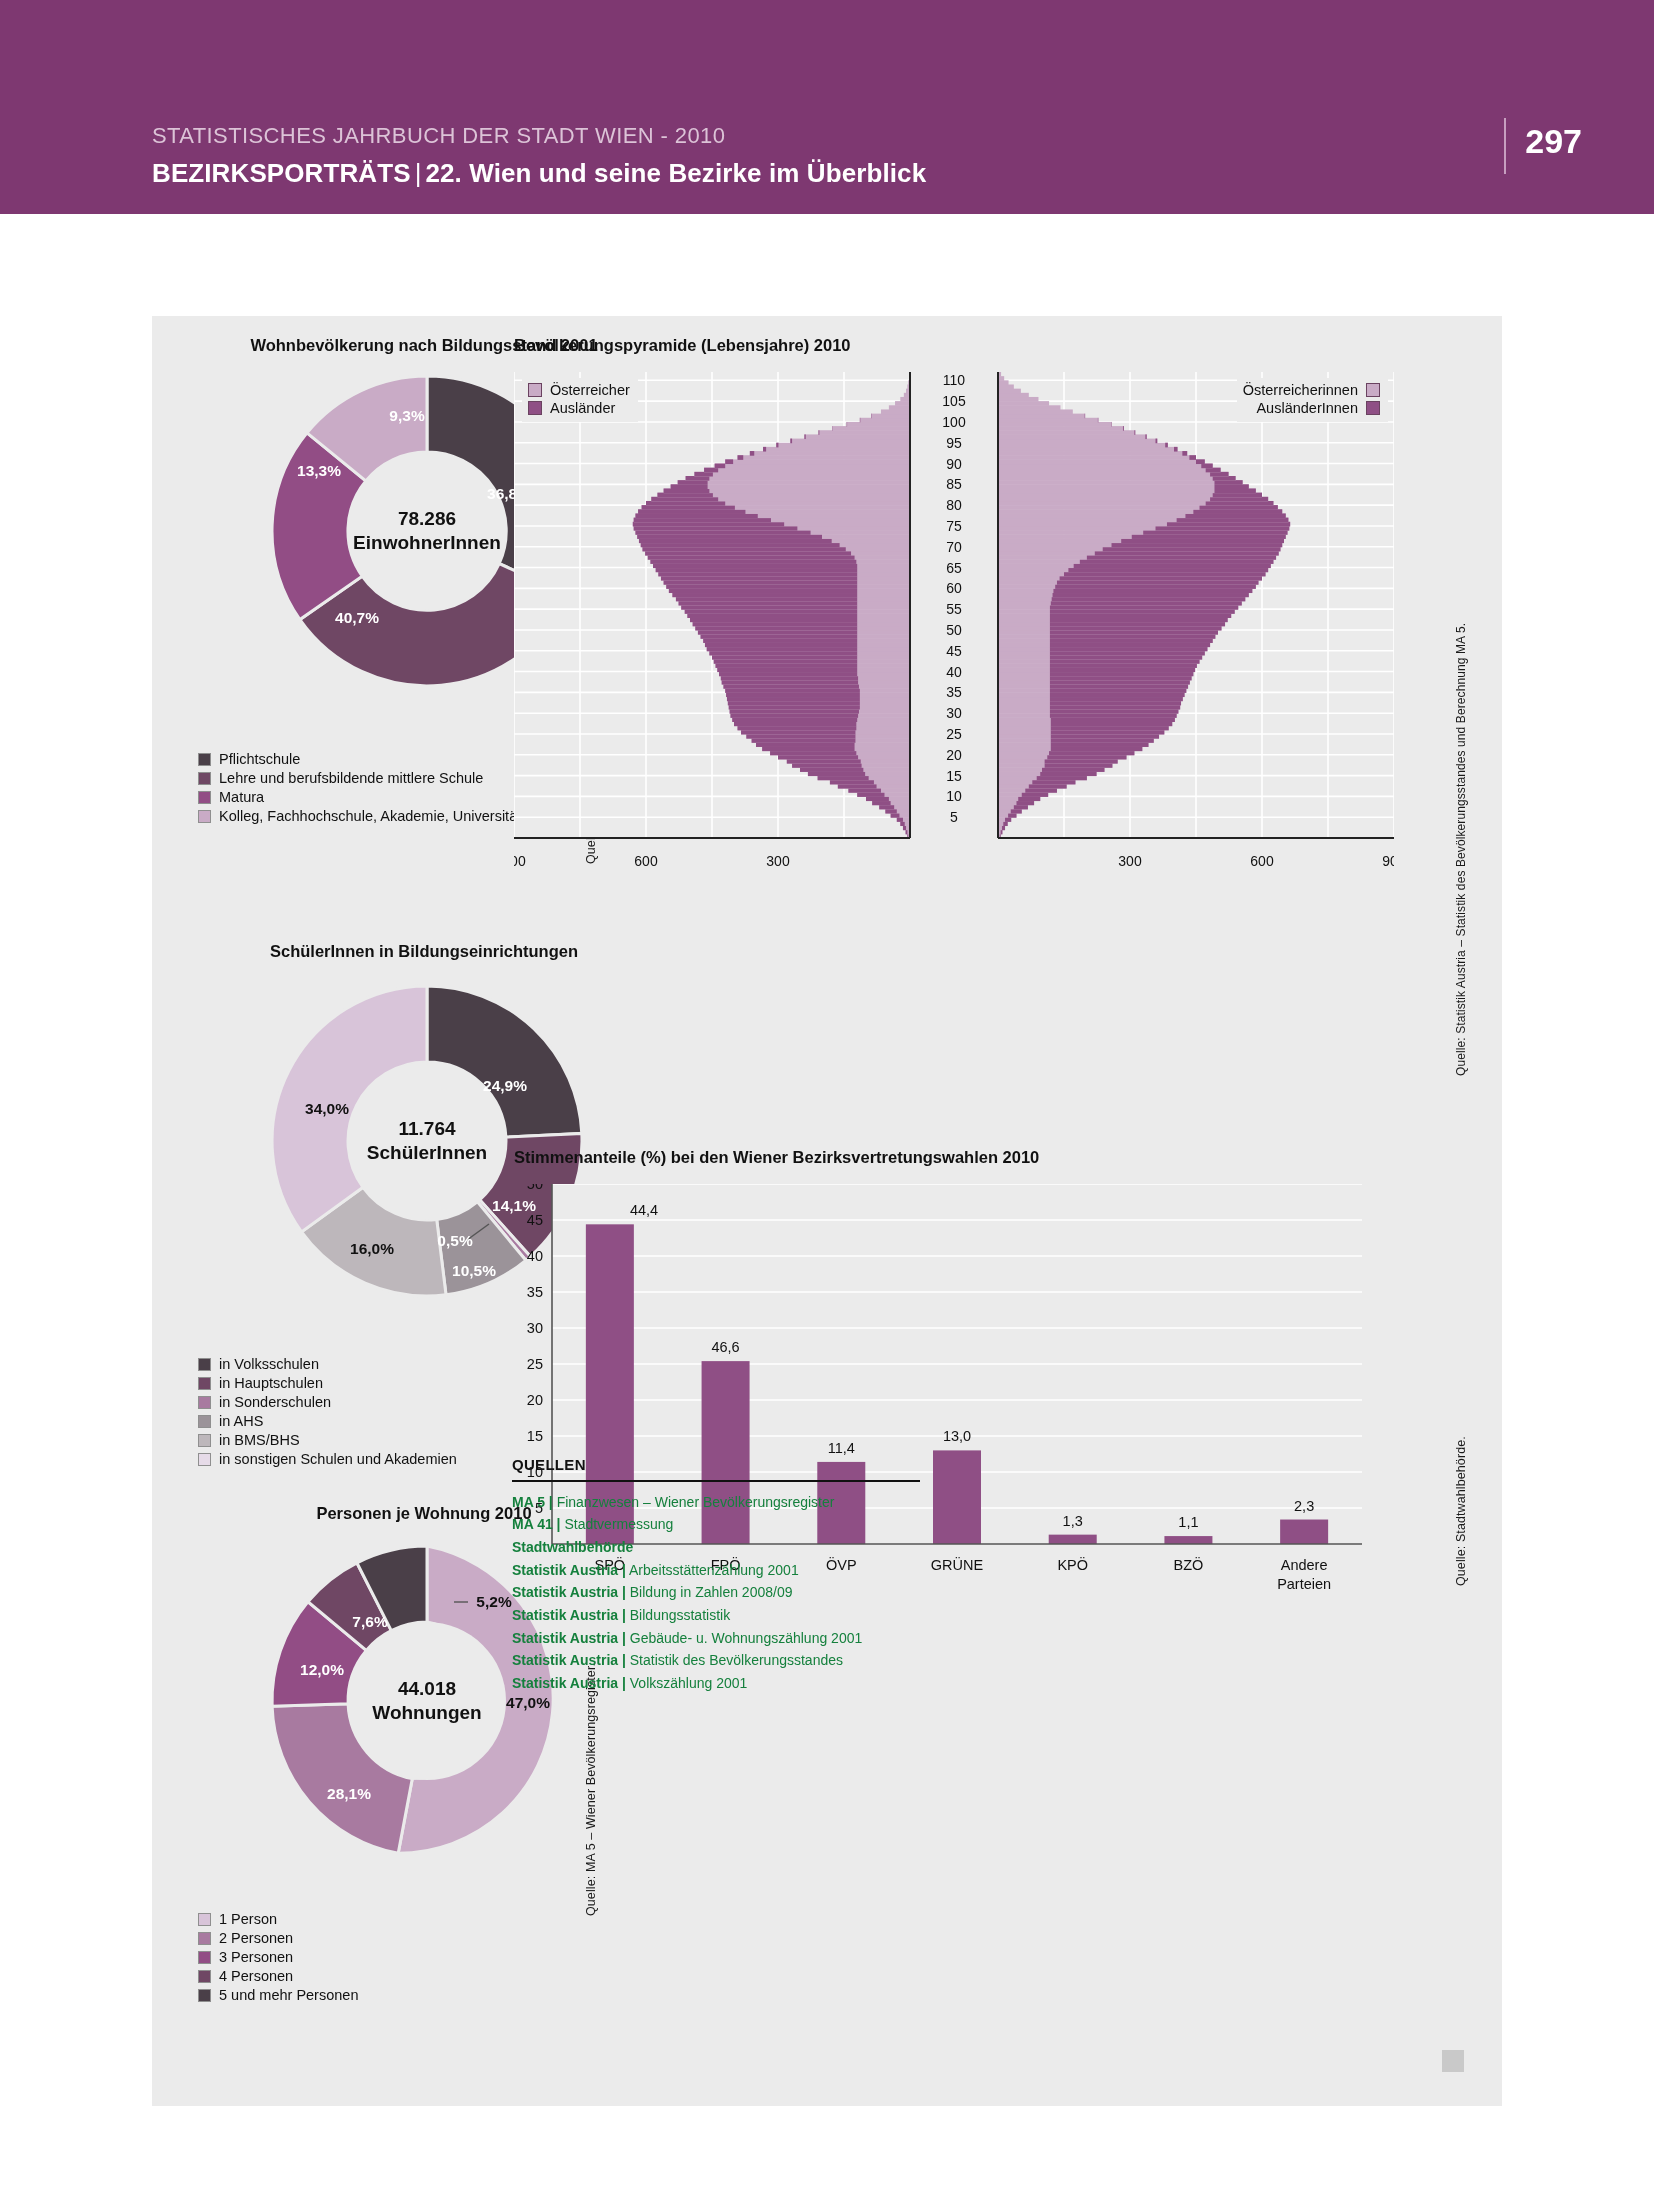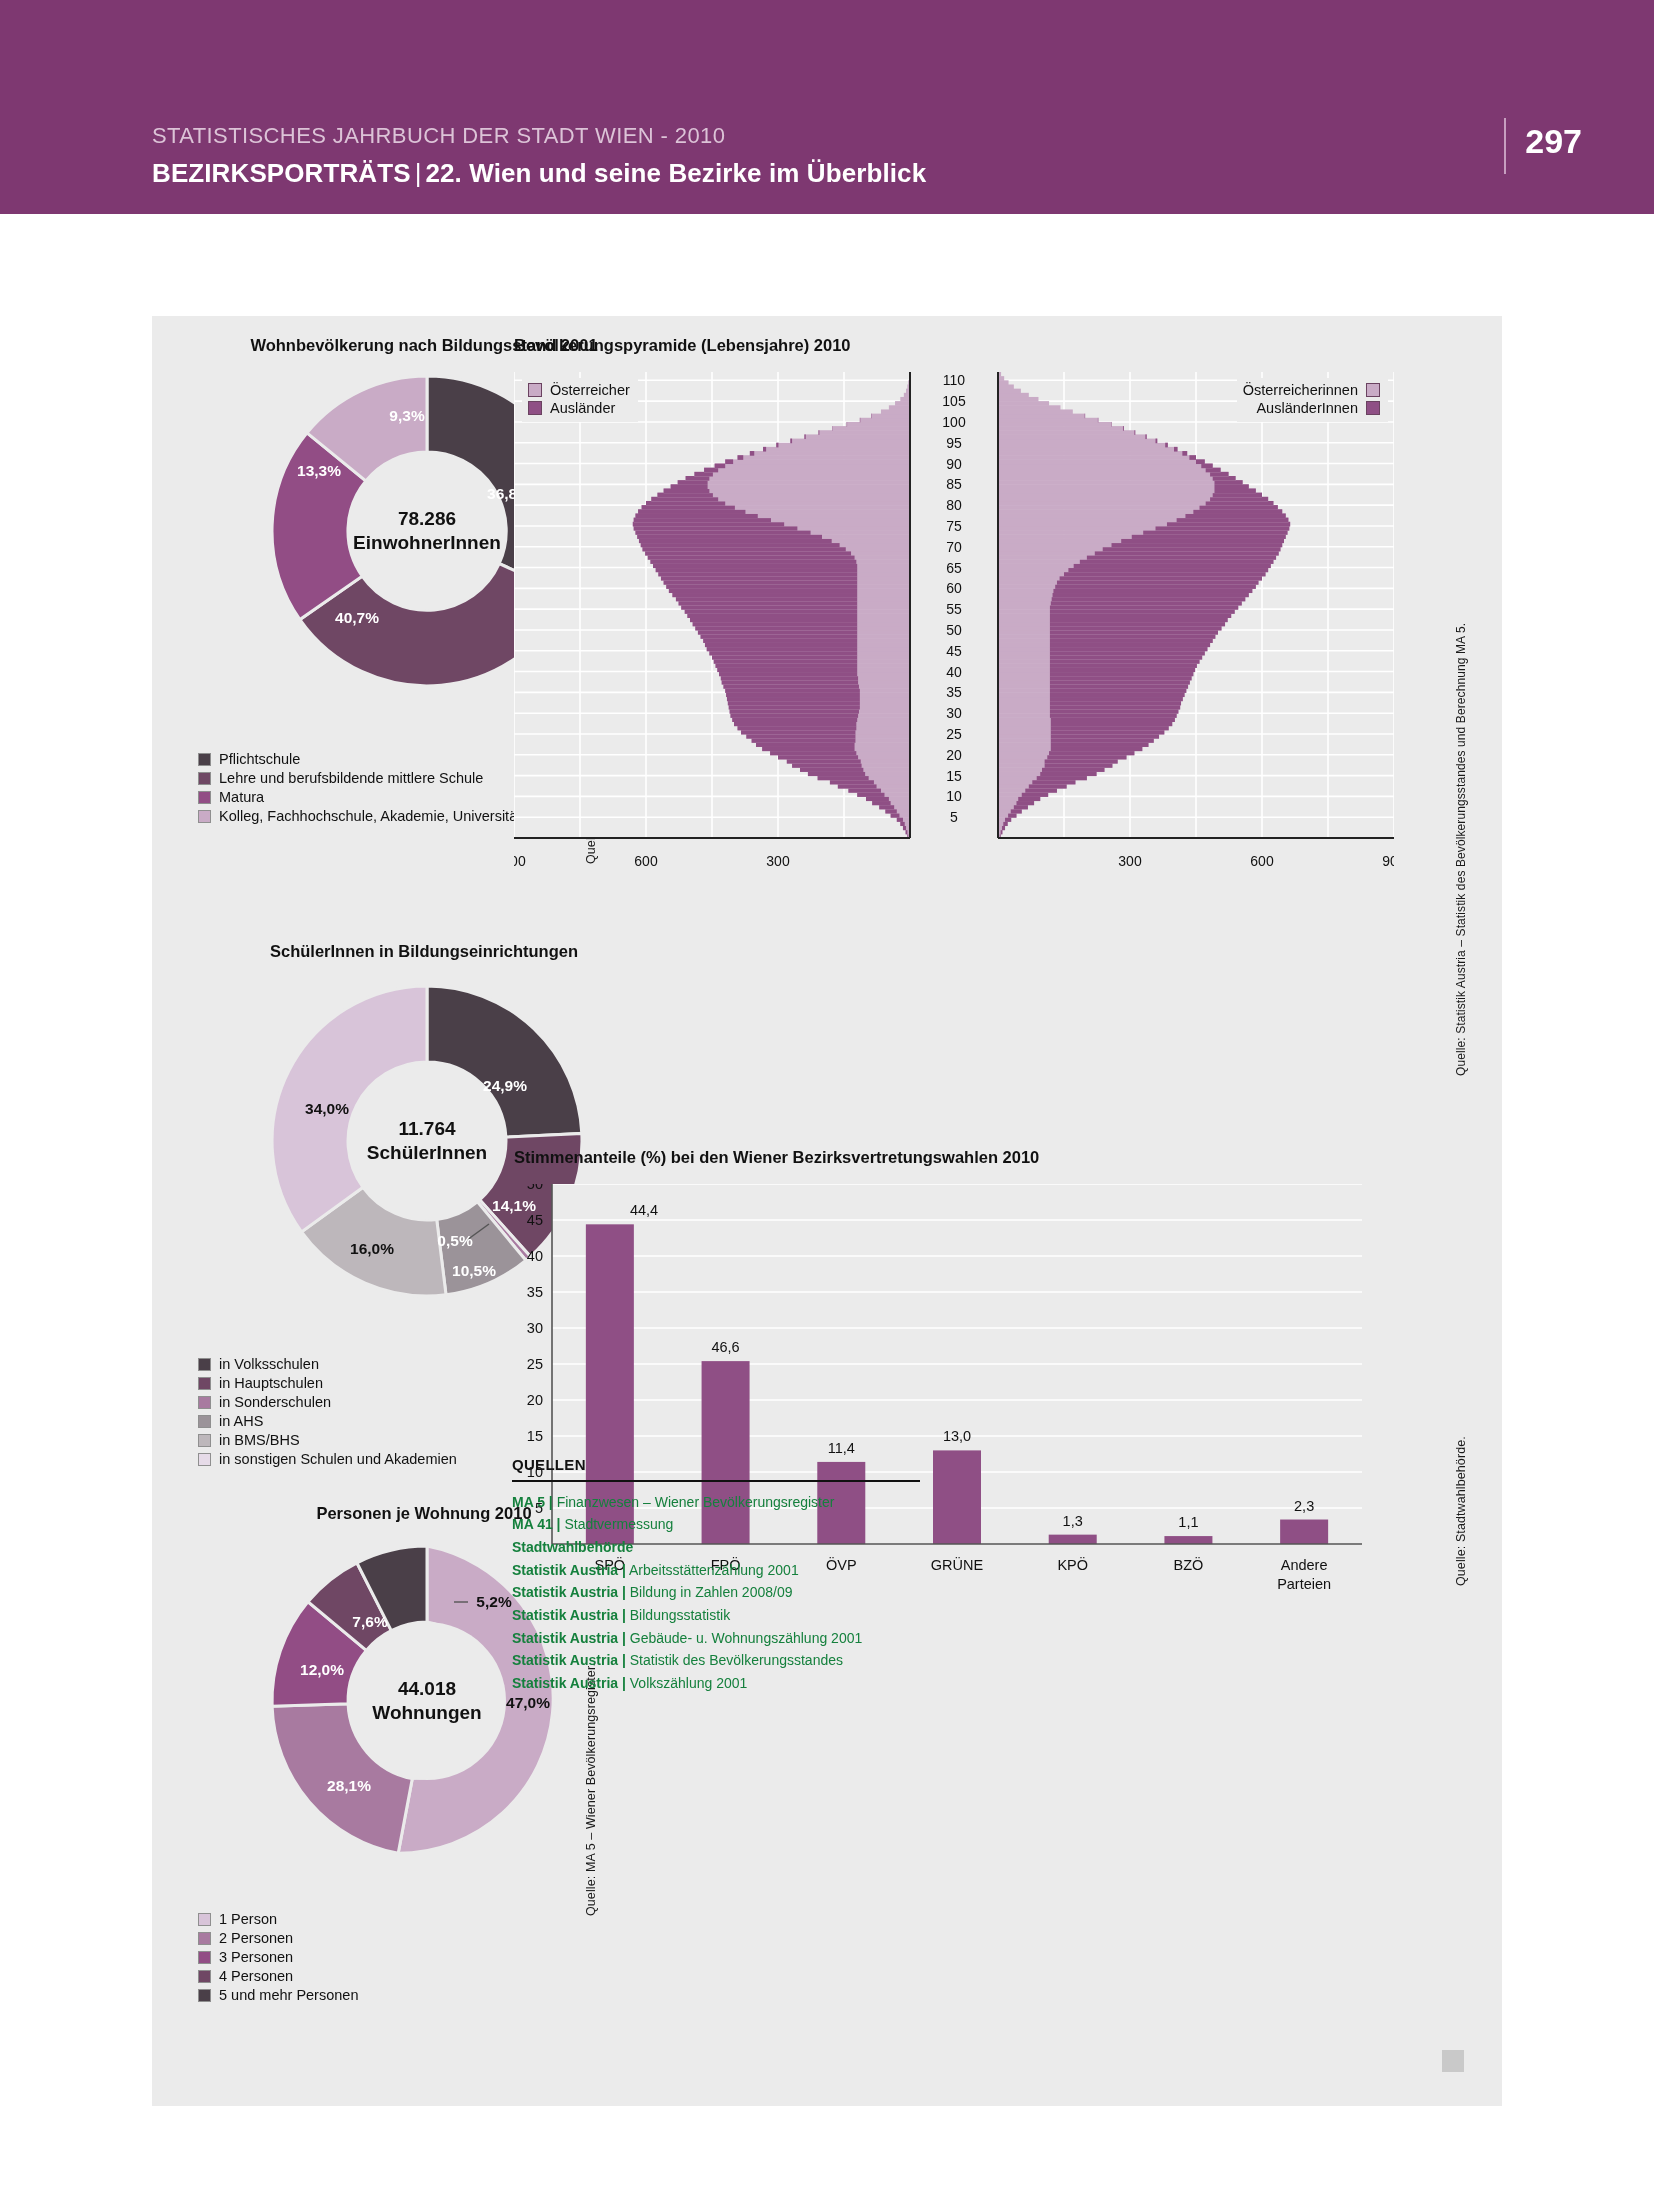--- a/index.html
+++ b/index.html
@@ -272,21 +272,21 @@
 
           <path d="M -70.1 -138.2 A 155 155 0 0 1 0 -155 L 0 -79 A 79 79 0 0 0 -35.7 -70.4 Z" fill="#4a3f48" stroke="#ebebeb" stroke-width="3"></path>
           <circle r="79" fill="#ebebeb"></circle>
         </g>
       </svg>
       <div class="donut-center">
         <div>44.018</div>
         <div>Wohnungen</div>
       </div>
       <div class="slice-label b" style="left:266px;top:167px;">47,0%</div>
-      <div class="slice-label w" style="left:87px;top:250px;">28,1%</div>
+      <div class="slice-label w" style="left:87px;top:258px;">28,1%</div>
       <div class="slice-label w" style="left:60px;top:134px;">12,0%</div>
       <div class="slice-label w" style="left:108px;top:86px;">7,6%</div>
       <div class="slice-label b" style="left:232px;top:66px;">5,2%</div>
       <svg width="330" height="330" style="position:absolute;left:0;top:0;pointer-events:none;">
         <line x1="192" y1="66" x2="206" y2="66" stroke="#555" stroke-width="1.4"></line>
       </svg>
     </div>
   </div>
 
   <div class="legend" style="left:46px;top:1595px;">

